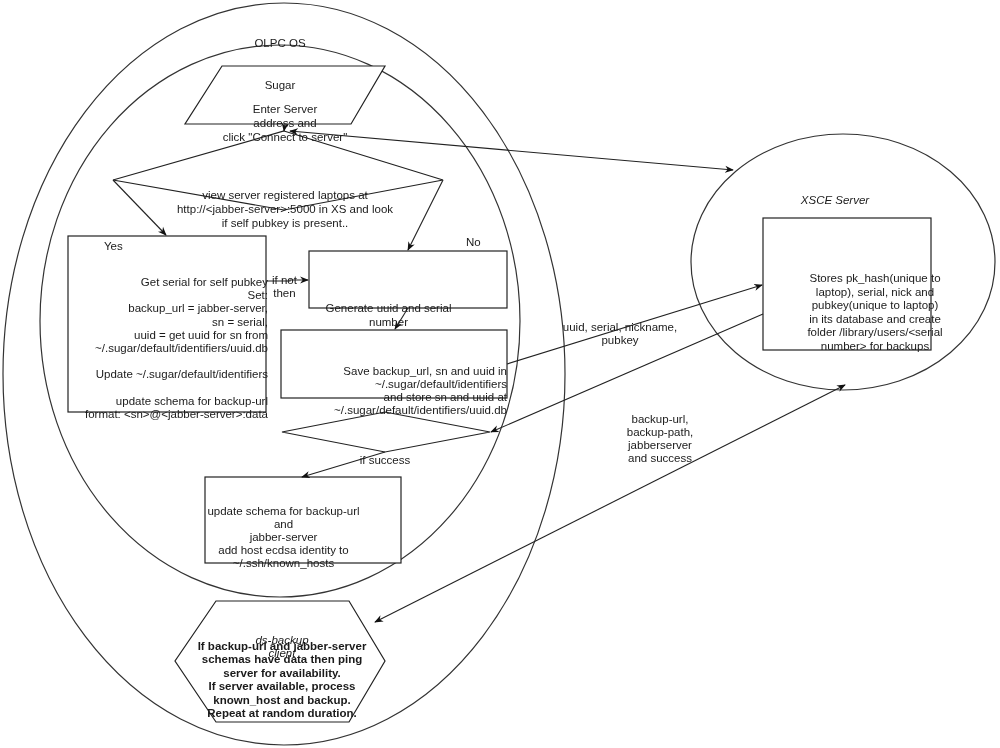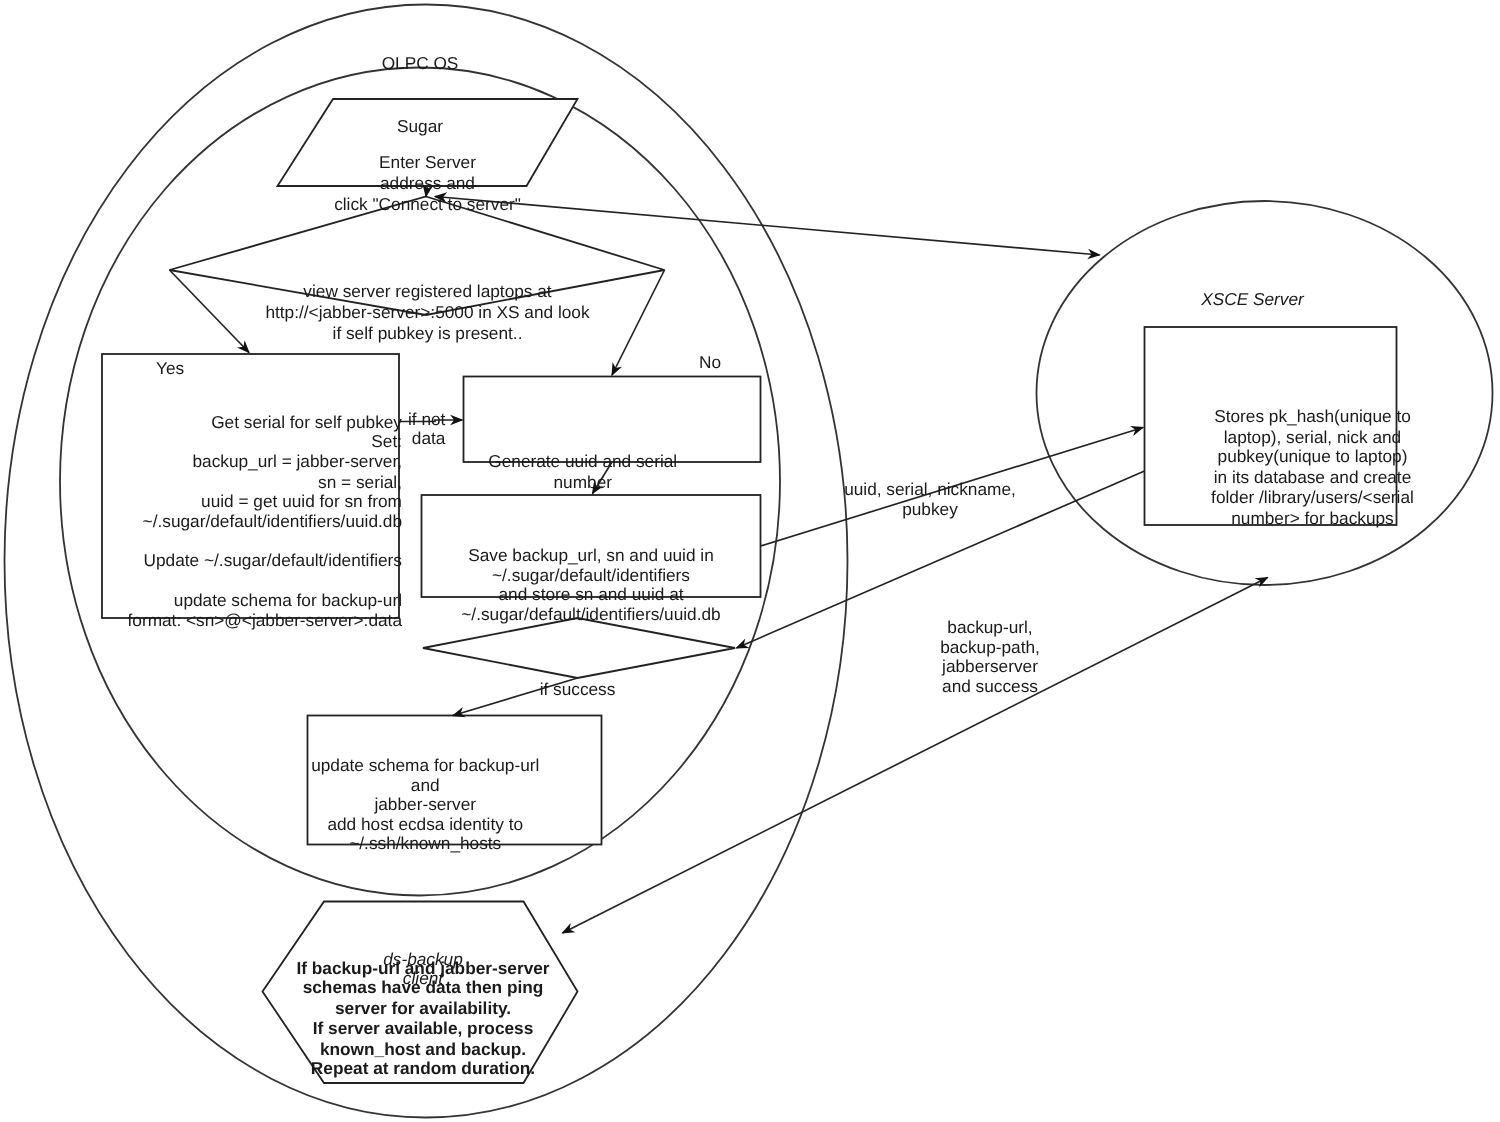--- a/index.html
+++ b/index.html
@@ -1,21 +1,21 @@
 <!DOCTYPE html>
 <html><head>
   <meta charset="utf-8">
   <style>
     html, body { margin: 0; padding: 0; background: #ffffff; }
     body { width: 1000px; height: 748px; position: relative; overflow: hidden;
            font-family: "Liberation Sans", sans-serif; color: #111; }
     svg#diagram { position: absolute; left: 0; top: 0; }
     .lbl { position: absolute; font-size: 11.5px; line-height: 14px; text-align: center;
            white-space: pre-line; color: #1a1a1a; margin-top: 28px; }
-    .lbl.left { text-align: right; }
+    .lbl.left { text-align: center; }
     .shape { fill: #ffffff; stroke: #222; stroke-width: 1.2; }
     .edge { fill: none; stroke: #222; stroke-width: 1.1; }
     .region { fill: none; stroke: #333; stroke-width: 1.2; }
   </style>
 </head>
 <body>
 
 <svg id="diagram" width="1000" height="748" viewBox="0 0 1000 748">
   <defs>
     <marker id="arrow" viewBox="0 0 10 10" refX="9" refY="5" markerWidth="8" markerHeight="8" orient="auto-start-reverse">
@@ -64,21 +64,21 @@
 backup_url = jabber-server,
 sn = serial,
 uuid = get uuid for sn from
 ~/.sugar/default/identifiers/uuid.db
 
 Update ~/.sugar/default/identifiers
 
 update schema for backup-url
 format: &lt;sn&gt;@&lt;jabber-server&gt;:data</div>
 <div class="lbl" style="left:309px; top:273px; width:159px;">Generate uuid and serial number</div>
-<div class="lbl" style="left:281px; top:337px; width:226px; line-height:13px;">Save backup_url, sn and uuid in
+<div class="lbl" style="left:281px; top:337px; width:226px; line-height:13px;text-align:right;">Save backup_url, sn and uuid in
 ~/.sugar/default/identifiers
 and store sn and uuid at
 ~/.sugar/default/identifiers/uuid.db</div>
 <div class="lbl" style="left:335px; top:425px; width:100px;">if success</div>
 <div class="lbl" style="left:205px; top:477px; width:157px; line-height:13px;">update schema for backup-url and
 jabber-server
 add host ecdsa identity to
 ~/.ssh/known_hosts</div>
 <div class="lbl" style="left:232px; top:606px; width:100px; line-height:13px;font-style:italic;">ds-backup
 client</div>
@@ -91,19 +91,19 @@
 <div class="lbl" style="left:763px; top:244px; width:168px; line-height:13.6px;padding-left:28px;">Stores pk_hash(unique to
 laptop), serial, nick and
 pubkey(unique to laptop)
 in its database and create
 folder /library/users/&lt;serial
 number&gt; for backups</div>
 
 <div class="lbl left" style="left:104px; top:211px;">Yes</div>
 <div class="lbl left" style="left:437px; top:207px;padding-left:29px;">No</div>
 <div class="lbl left" style="left:272px; top:246px; line-height:13px;">if not
-data</div>
+then</div>
 <div class="lbl" style="left:555px; top:293px; width:130px; line-height:13.4px;">uuid, serial, nickname,
 pubkey</div>
 <div class="lbl" style="left:610px; top:385px; width:100px; line-height:13px;">backup-url,
 backup-path,
 jabberserver
 and success</div>
 
 </body></html>

